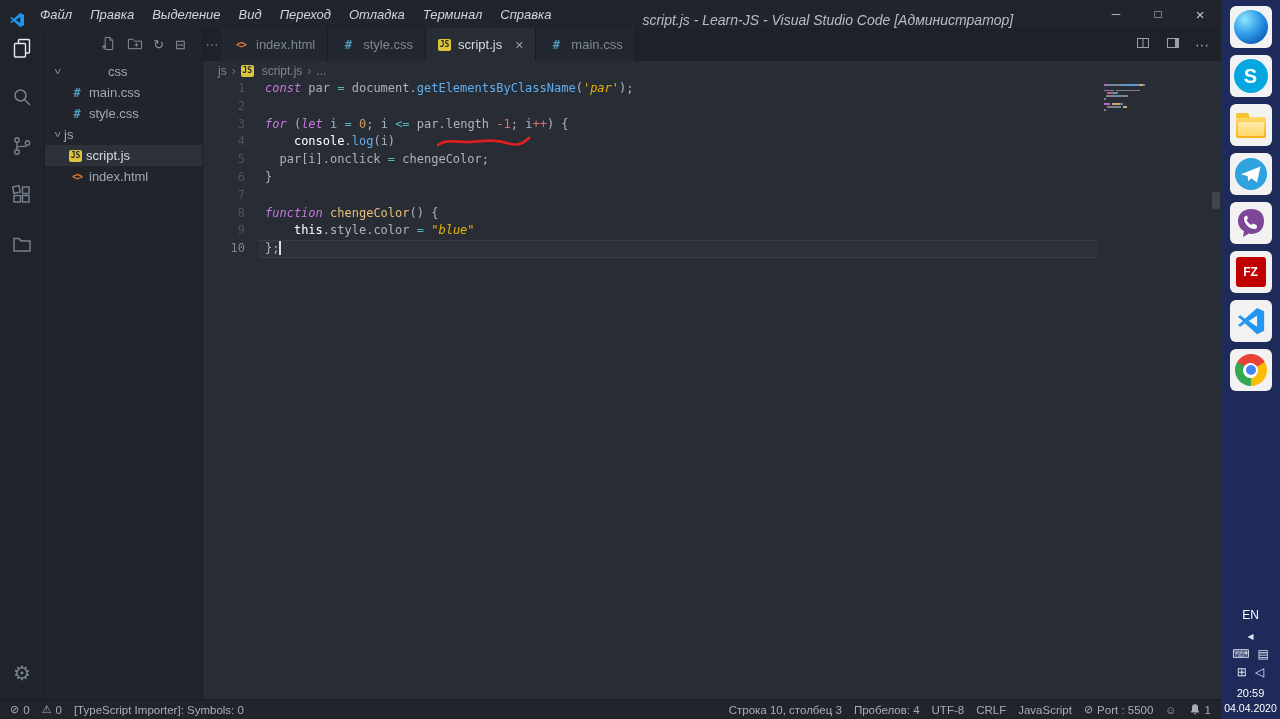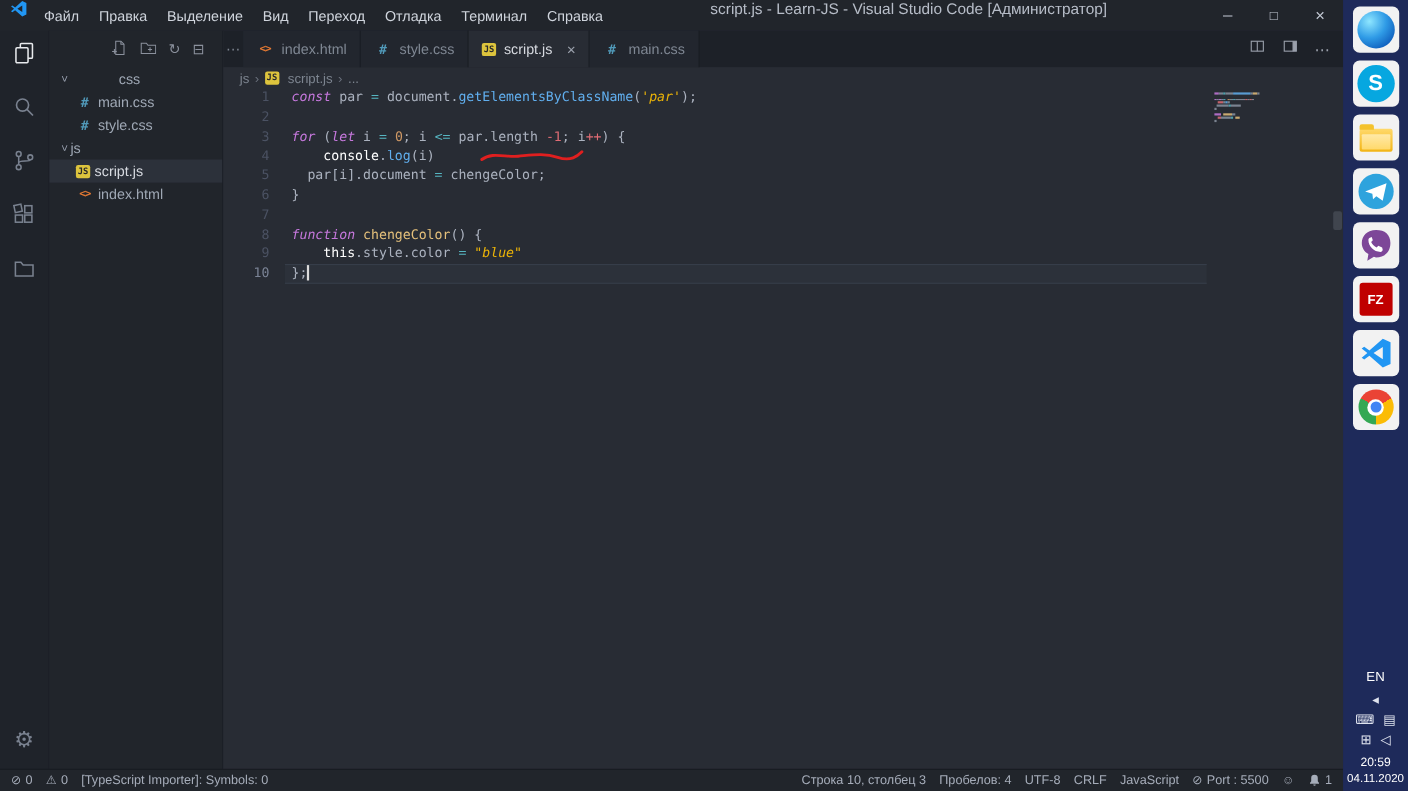--- a/index.html
+++ b/index.html
@@ -2,22 +2,22 @@
 <html><head>
 <meta charset="utf-8">
 <style>
   * { margin:0; padding:0; box-sizing:border-box; }
   html,body { width:1280px; height:719px; overflow:hidden; background:#282c34;
               font-family:"Liberation Sans", sans-serif; }
   .app { display:flex; width:1280px; height:719px; }
   .main { width:1221px; display:flex; flex-direction:column; }
 
   
-  .titlebar { height:28px; background:#21252b; display:flex; align-items:flex-start;
-              color:#c3c9d4; flex:none; }
+  .titlebar { height:28px; background:#21252b; display:flex; align-items:flex-end;
+              color:#c3c9d4; flex:none;font-style:italic; }
   .logo { margin:0 6px 0 9px; display:flex; }
   .menus { display:flex; height:100%; }
   .menu-item { padding:0 9px; display:flex; align-items:center; font-size:13px; color:#cfd4dc; }
   .window-title { flex:1; text-align:center; font-size:14px; color:#b7bdc8;
                   white-space:nowrap; overflow:hidden; }
   .wcs { display:flex; height:100%; }
   .wc { width:42px; height:100%; display:flex; align-items:center; justify-content:center;
         color:#c3c9d4; font-size:12px; }
 
   
@@ -310,21 +310,21 @@
               <div class="line">
                 <div class="ln">3</div>
                 <div class="codeln"><span class="seg kwi">for</span><span class="seg fg"> (</span><span class="seg kwi">let</span><span class="seg fg"> i </span><span class="seg op">=</span><span class="seg sp"> </span><span class="seg num">0</span><span class="seg fg">; i </span><span class="seg op">&lt;=</span><span class="seg fg"> par.length </span><span class="seg red">-1</span><span class="seg fg">; i</span><span class="seg red">++</span><span class="seg fg">) {</span></div>
               </div>
               <div class="line">
                 <div class="ln">4</div>
                 <div class="codeln"><span class="seg sp">    </span><span class="seg redi">console</span><span class="seg fg">.</span><span class="seg fn">log</span><span class="seg fg">(i)</span></div>
               </div>
               <div class="line">
                 <div class="ln">5</div>
-                <div class="codeln"><span class="seg sp">  </span><span class="seg fg">par[i].document </span><span class="seg op">=</span><span class="seg fg"> chengeColor;</span></div>
+                <div class="codeln"><span class="seg sp">  </span><span class="seg fg">par[i].onclick </span><span class="seg op">=</span><span class="seg fg"> chengeColor;</span></div>
               </div>
               <div class="line">
                 <div class="ln">6</div>
                 <div class="codeln"><span class="seg fg">}</span></div>
               </div>
               <div class="line">
                 <div class="ln">7</div>
                 <div class="codeln"></div>
               </div>
               <div class="line">
@@ -502,17 +502,17 @@
       <div class="lang">EN</div>
       <div class="tray" id="tray">
           <span class="tray-first">◂</span>
           <span>⌨</span>
           <span>▤</span>
           <span>⊞</span>
           <span>◁</span>
         </div>
       <div class="clock">
         <div>20:59</div>
-        <div class="date">04.11.2020</div>
+        <div class="date">04.04.2020</div>
       </div>
     </div>
   </div>
 </div>
 
 </body></html>

